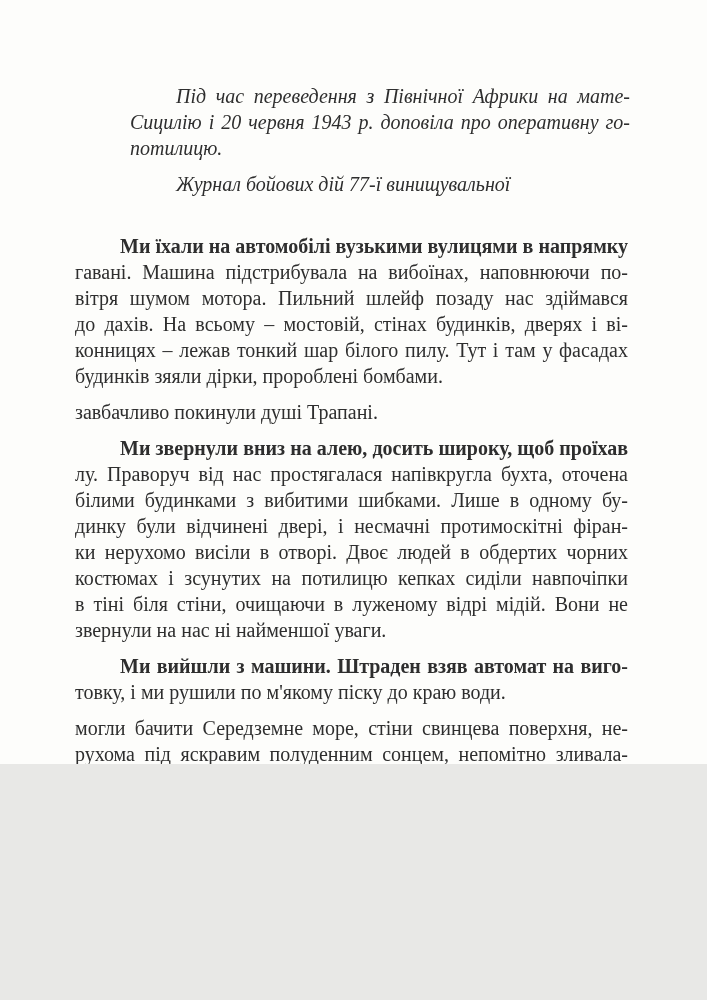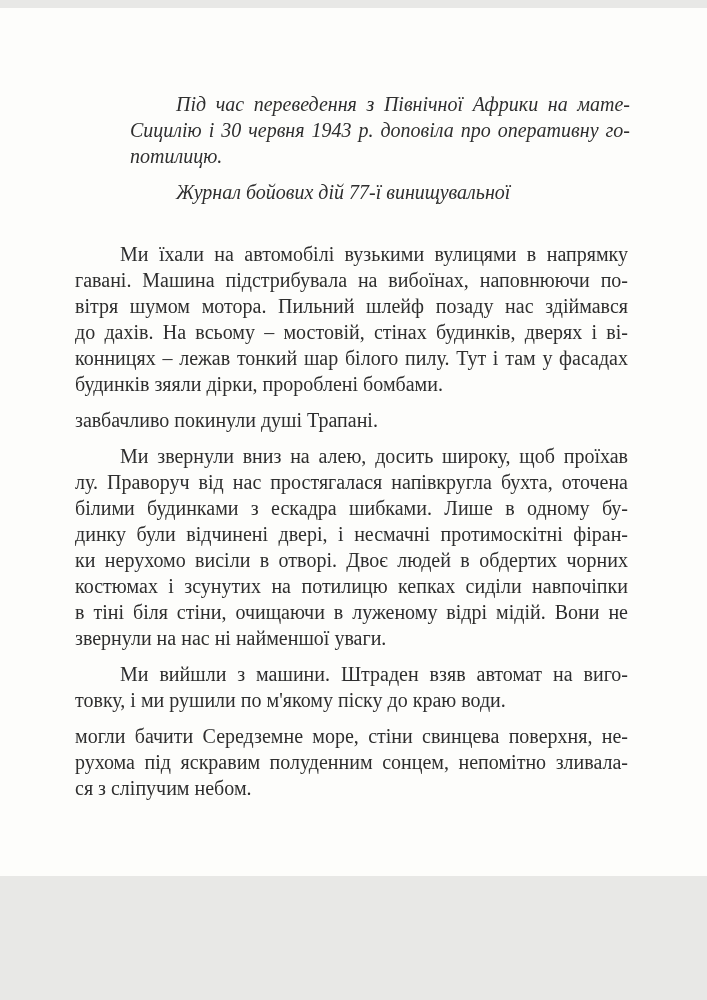--- a/index.html
+++ b/index.html
@@ -3,22 +3,22 @@
 <meta charset="utf-8">
 <style>
   html, body {
     margin: 0;
     padding: 0;
     background: #e8e8e6;
   }
   .page {
     position: relative;
     width: 707px;
-    height: 868px;
-    margin: 8px auto;
+    height: 764px;
+    margin: 0 auto;
     background: #fdfdfb;
     font-family: "Liberation Serif", "DejaVu Serif", serif;
     color: #2e2e2e;
     overflow: hidden;
   }
   
   .epigraph {
     margin: 83px 0 10px 130px;
     width: 500px;
     font-style: italic;
@@ -42,21 +42,21 @@
   }
 
   
   .body-text {
     margin-left: 75px;
     width: 553px;
     font-size: 20px;
     line-height: 26px;
   }
   .para { margin: 0 0 10px 0; }
-  .body-text .line.first { text-indent: 45px; }
+  .body-text .line.first { text-indent: 45px; font-weight: bold; }
 
   
   .line {
     text-align: justify;
     text-align-last: justify;
     white-space: normal;
   }
   .line.last {
     text-align-last: left;
   }
@@ -70,42 +70,42 @@
     font-size: 19px;
     color: #3c3c3c;
   }
 </style>
 </head>
 <body>
 
 <div class="page">
   <div class="epigraph">
       <div class="line first">Під час переведення з Північної Африки на мате-</div>
-      <div class="line">Сицилію і 30 червня 1943 р. доповіла про оперативну го-</div>
+      <div class="line">Сицилію і 20 червня 1943 р. доповіла про оперативну го-</div>
       <div class="line last">потилицю.</div>
     </div>
   <div class="attribution">
       <div class="line first">Журнал бойових дій 77-ї винищувальної</div>
     </div>
   <div class="body-text">
       <div class="para">
         <div class="line first">Ми їхали на автомобілі вузькими вулицями в напрямку</div>
         <div class="line">гавані. Машина підстрибувала на вибоїнах, наповнюючи по-</div>
         <div class="line">вітря шумом мотора. Пильний шлейф позаду нас здіймався</div>
         <div class="line">до дахів. На всьому – мостовій, стінах будинків, дверях і ві-</div>
         <div class="line">конницях – лежав тонкий шар білого пилу. Тут і там у фасадах</div>
         <div class="line last">будинків зяяли дірки, пророблені бомбами.</div>
       </div>
       <div class="para">
         <div class="line last">завбачливо покинули душі Трапані.</div>
       </div>
       <div class="para">
         <div class="line first">Ми звернули вниз на алею, досить широку, щоб проїхав</div>
         <div class="line">лу. Праворуч від нас простягалася напівкругла бухта, оточена</div>
-        <div class="line">білими будинками з ескадра шибками. Лише в одному бу-</div>
+        <div class="line">білими будинками з вибитими шибками. Лише в одному бу-</div>
         <div class="line">динку були відчинені двері, і несмачні протимоскітні фіран-</div>
         <div class="line">ки нерухомо висіли в отворі. Двоє людей в обдертих чорних</div>
         <div class="line">костюмах і зсунутих на потилицю кепках сиділи навпочіпки</div>
         <div class="line">в тіні біля стіни, очищаючи в луженому відрі мідій. Вони не</div>
         <div class="line last">звернули на нас ні найменшої уваги.</div>
       </div>
       <div class="para">
         <div class="line first">Ми вийшли з машини. Штраден взяв автомат на виго-</div>
         <div class="line last">товку, і ми рушили по м'якому піску до краю води.</div>
       </div>

